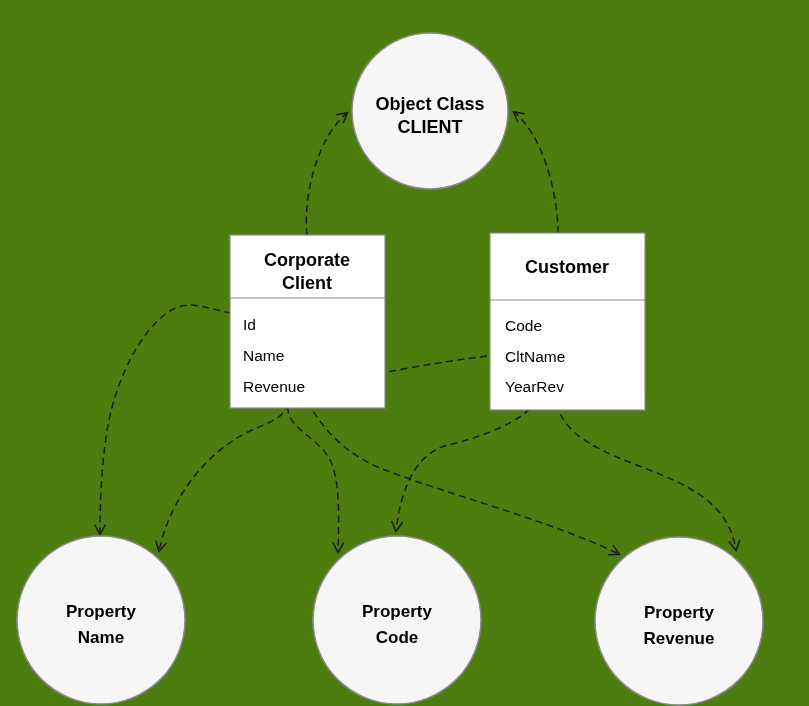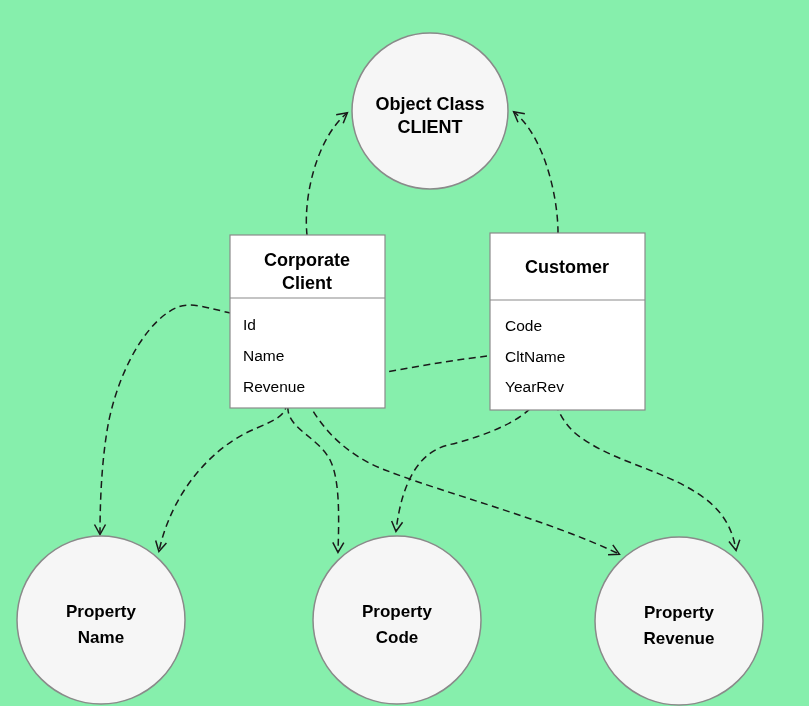--- a/index.html
+++ b/index.html
@@ -1,16 +1,16 @@
 <!DOCTYPE html>
 <html><head>
 <meta charset="utf-8">
 <style>
   html,body{margin:0;padding:0;background:#ffffff;}
-  .stage{width:809px;height:706px;position:relative;background:#86efac;overflow:hidden;}
+  .stage{width:809px;height:706px;position:relative;background:#4d7c0f;overflow:hidden;}
   svg{display:block;font-family:"Liberation Sans","DejaVu Sans",sans-serif;}
   .node-circle{fill:#f6f6f6;stroke:#8a8a8a;stroke-width:1.5;}
   .node-rect{fill:#ffffff;stroke:#8a8a8a;stroke-width:1.2;}
   .divider{stroke:#8a8a8a;stroke-width:1.2;}
   .conn{fill:none;stroke:#1a1a1a;stroke-width:1.5;stroke-dasharray:7 4.5;}
   .hdr{font-size:18px;font-weight:bold;fill:#000000;text-anchor:middle;}
   .attr{font-size:15.5px;fill:#000000;text-anchor:start;}
   .circ-label{font-size:17px;font-weight:bold;fill:#000000;text-anchor:middle;}
 </style>
 </head>

